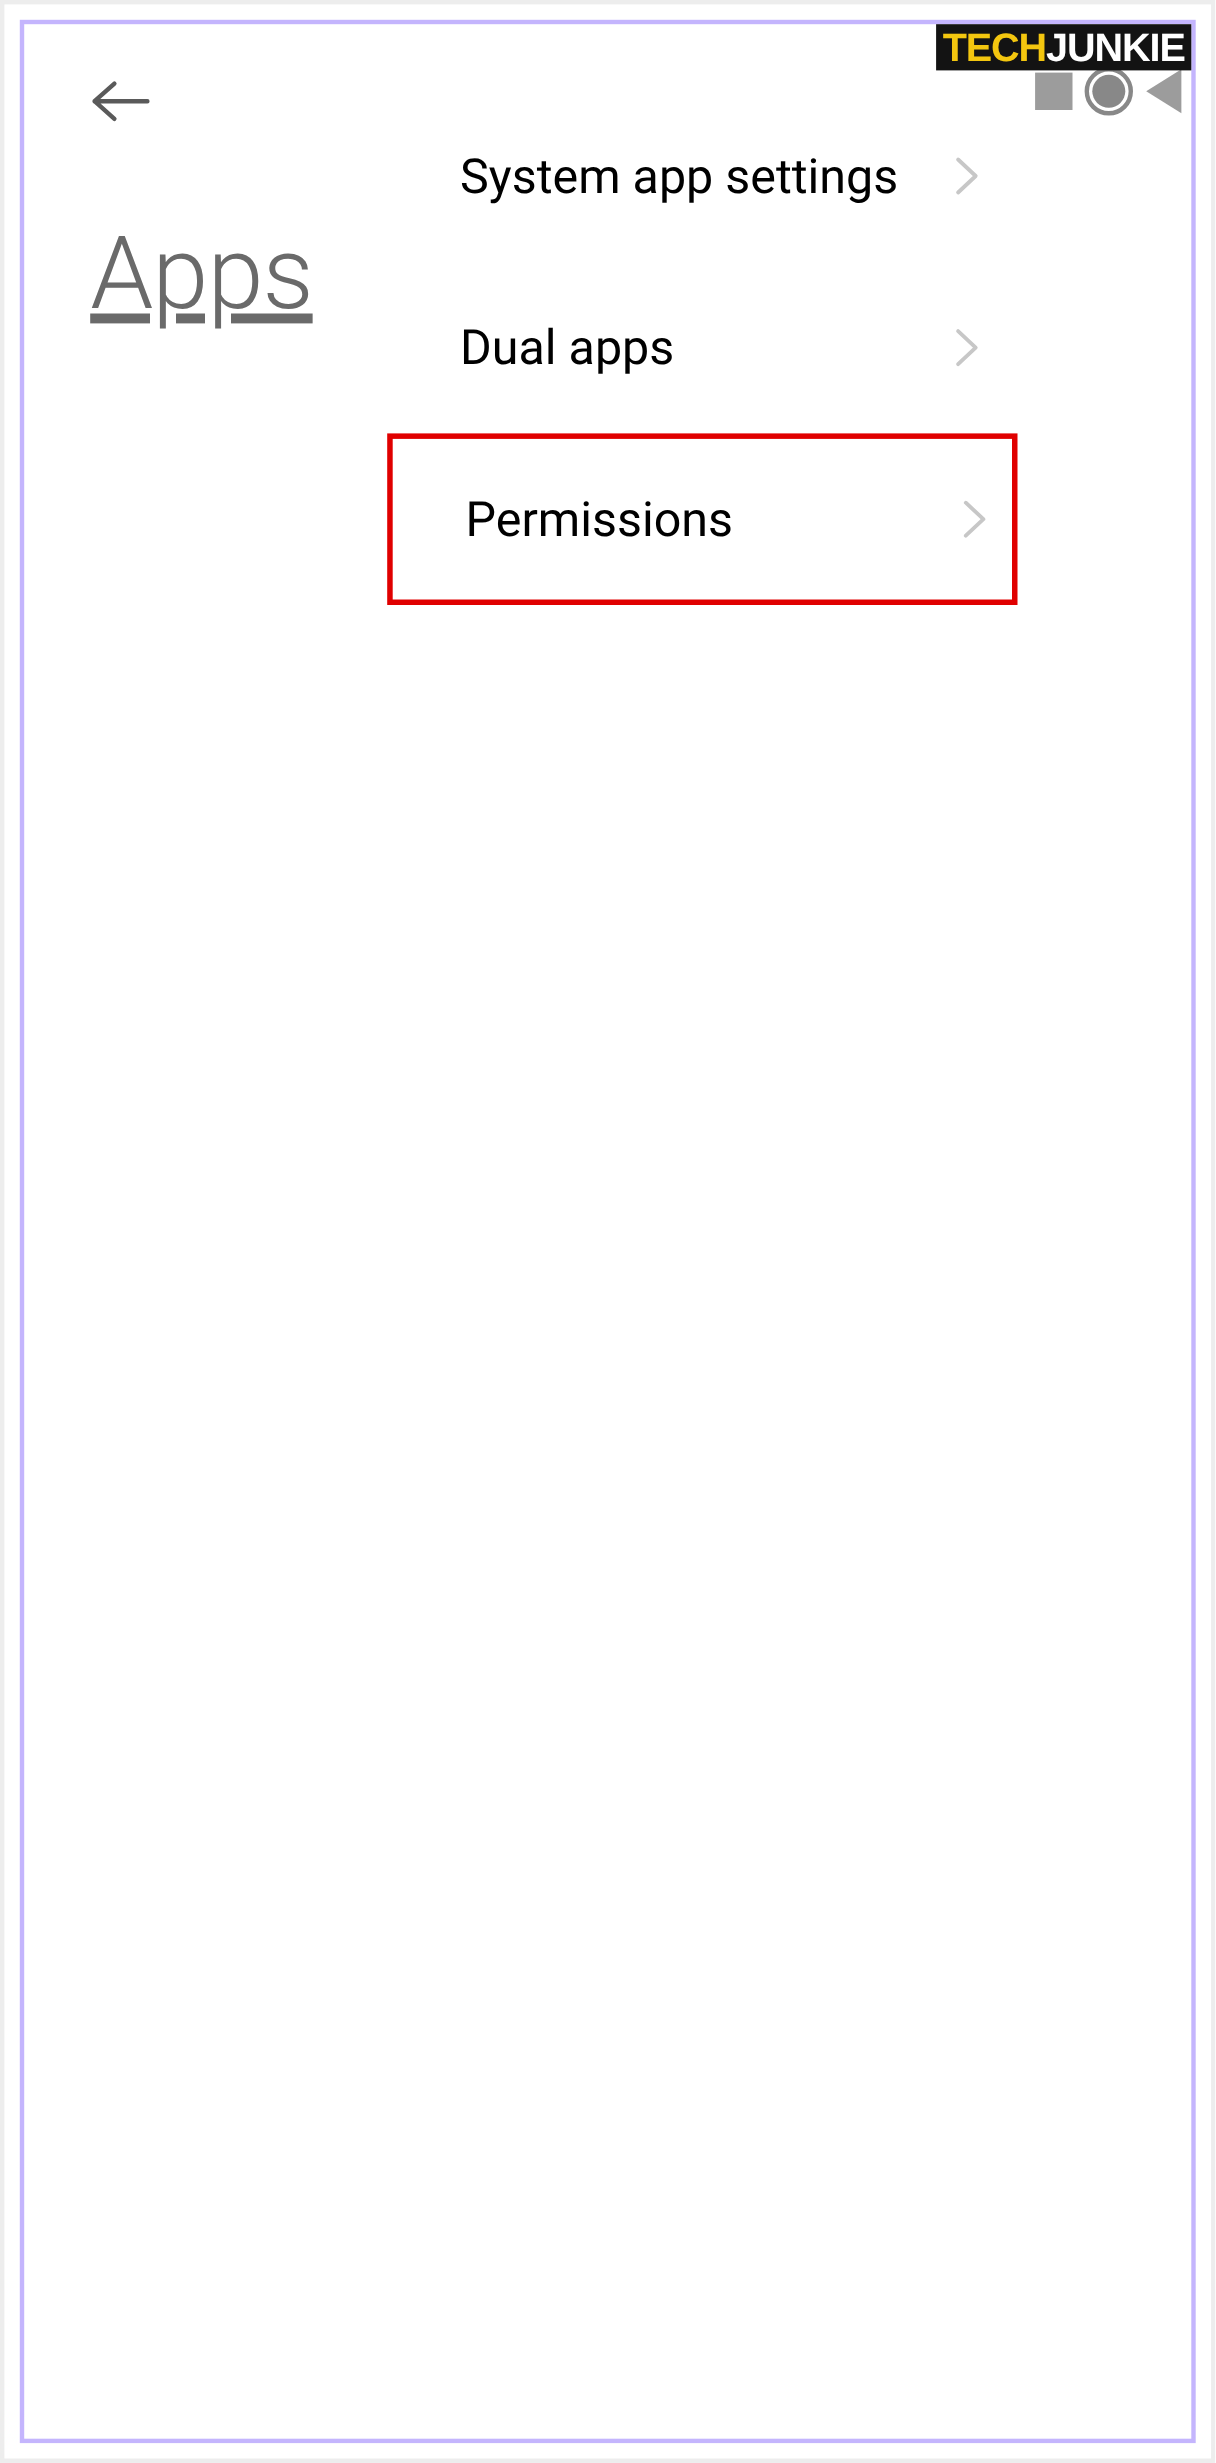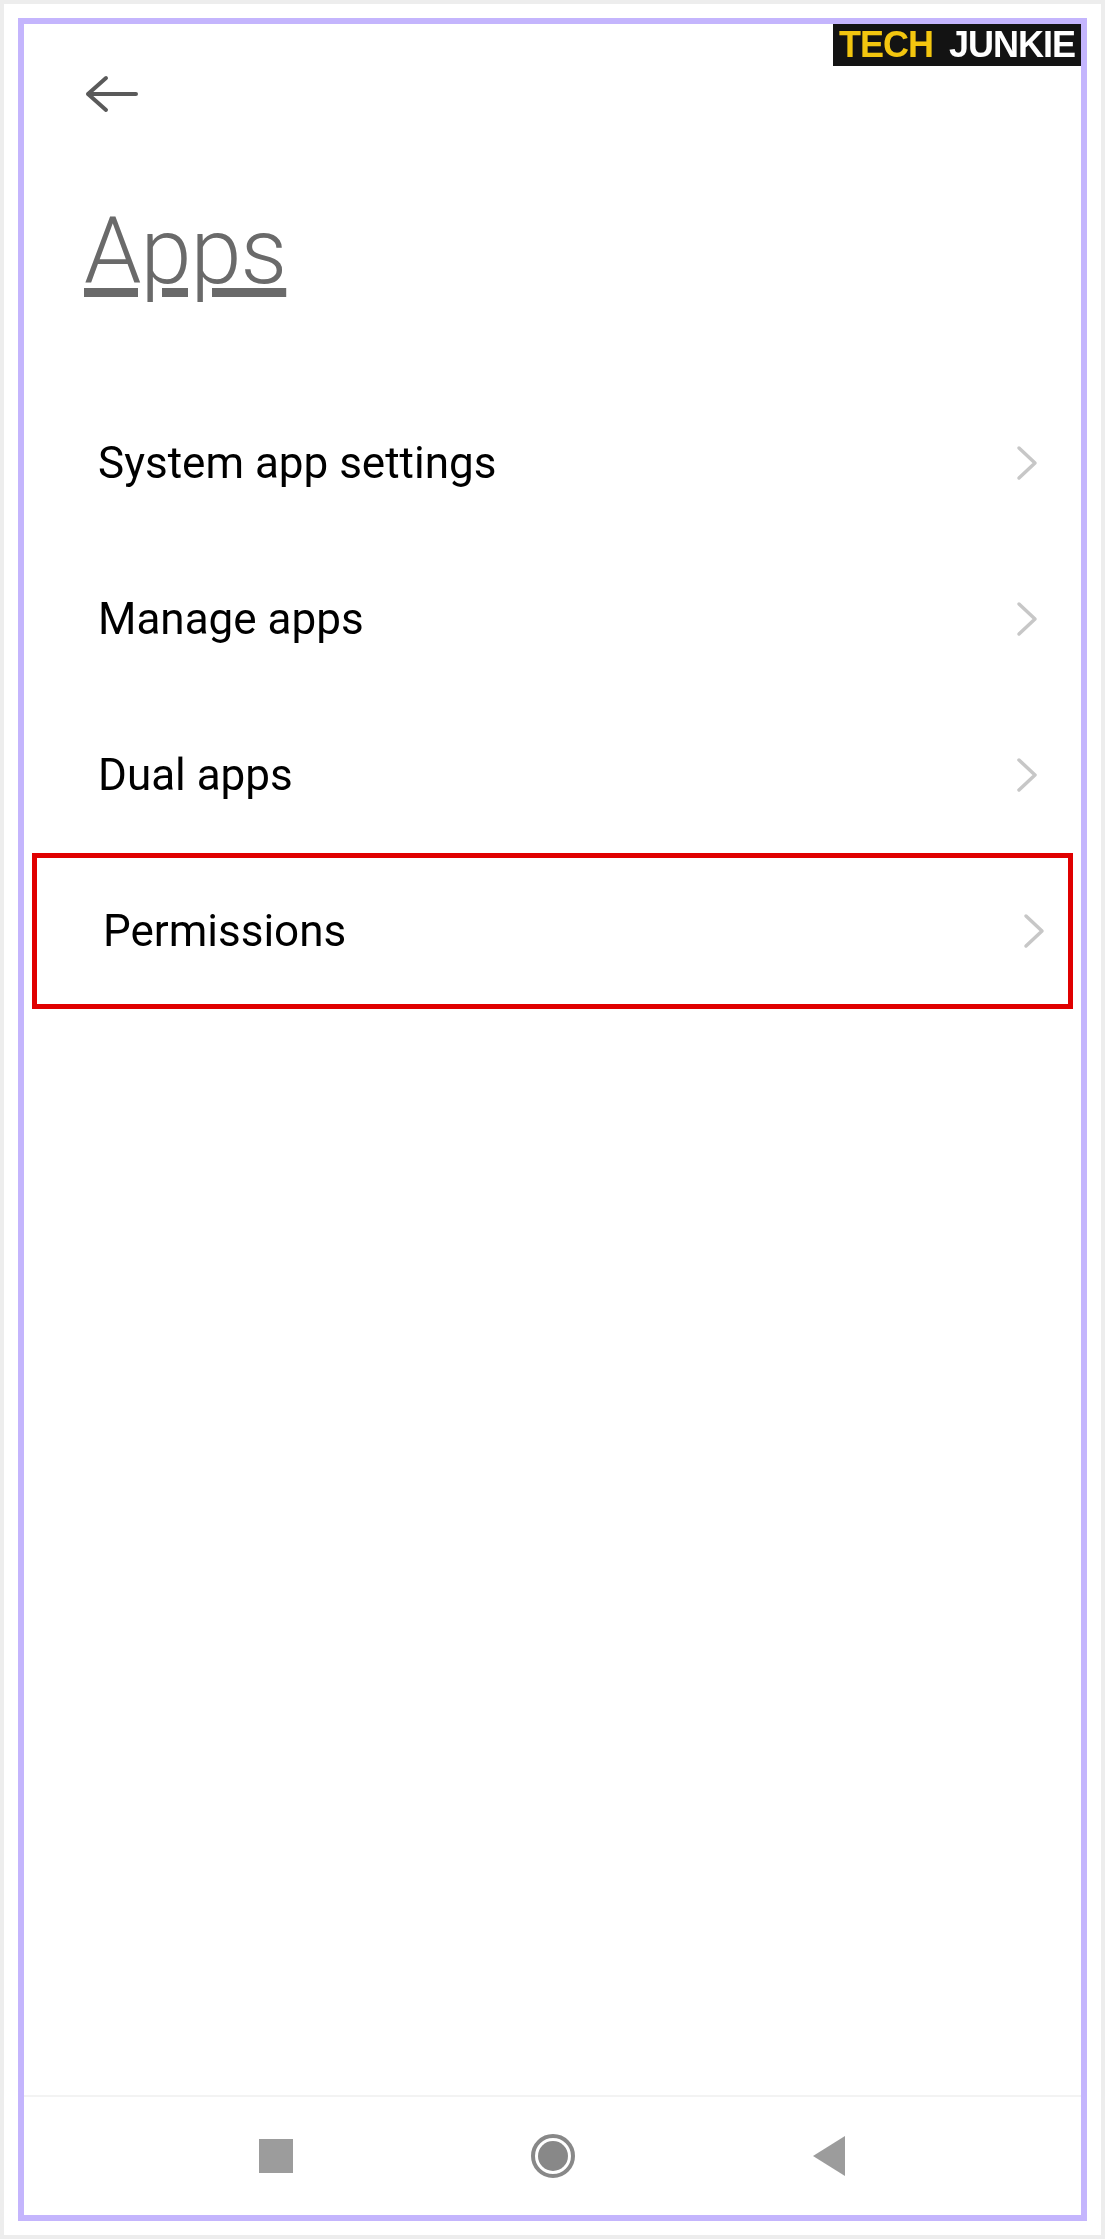--- a/index.html
+++ b/index.html
@@ -17,25 +17,25 @@
       width: 1105px;
       height: 2239px;
       border: 4px solid #ededed;
       padding: 14px;
       position: relative;
       background: #ffffff;
     }
     .inner-frame {
       width: 100%;
       height: 100%;
-      border: 6px solid #c4b5fd;
+      border: 4px solid #c4b5fd;
       position: relative;
       background: #ffffff;
       display: flex;
-      flex-direction: column;
+      flex-direction: row;
     }
     .watermark {
       position: absolute;
       top: 0;
       right: 0;
       background: #131313;
       padding: 3px 6px;
       display: flex;
       align-items: center;
       font-family: Arial, Helvetica, sans-serif;
@@ -43,21 +43,20 @@
       font-size: 36px;
       letter-spacing: -1px;
       line-height: 1;
       z-index: 100;
     }
     .watermark .part1 {
       color: #f3c60f;
     }
     .watermark .part2 {
       color: #ffffff;
-      margin-left: 16px;
     }
     .header {
       padding: 50px 60px 20px 60px;
     }
     .back-button {
       margin-bottom: 80px;
       cursor: pointer;
       display: inline-block;
     }
     .back-button svg {
@@ -164,26 +163,20 @@
 
     <div class="content">
 
       <div class="settings-item">
         <span class="settings-item-label">System app settings</span>
         <svg class="chevron" viewBox="0 0 24 38">
           <path d="M 4 4 L 20 19 L 4 34" stroke="#c7c7c7" stroke-width="3.5" fill="none" stroke-linecap="round" stroke-linejoin="round"></path>
         </svg>
       </div>
 
-      <div class="settings-item">
-        <span class="settings-item-label">Manage apps</span>
-        <svg class="chevron" viewBox="0 0 24 38">
-          <path d="M 4 4 L 20 19 L 4 34" stroke="#c7c7c7" stroke-width="3.5" fill="none" stroke-linecap="round" stroke-linejoin="round"></path>
-        </svg>
-      </div>
 
       <div class="settings-item">
         <span class="settings-item-label">Dual apps</span>
         <svg class="chevron" viewBox="0 0 24 38">
           <path d="M 4 4 L 20 19 L 4 34" stroke="#c7c7c7" stroke-width="3.5" fill="none" stroke-linecap="round" stroke-linejoin="round"></path>
         </svg>
       </div>
 
       <div class="settings-item highlighted">
         <span class="settings-item-label">Permissions</span>

